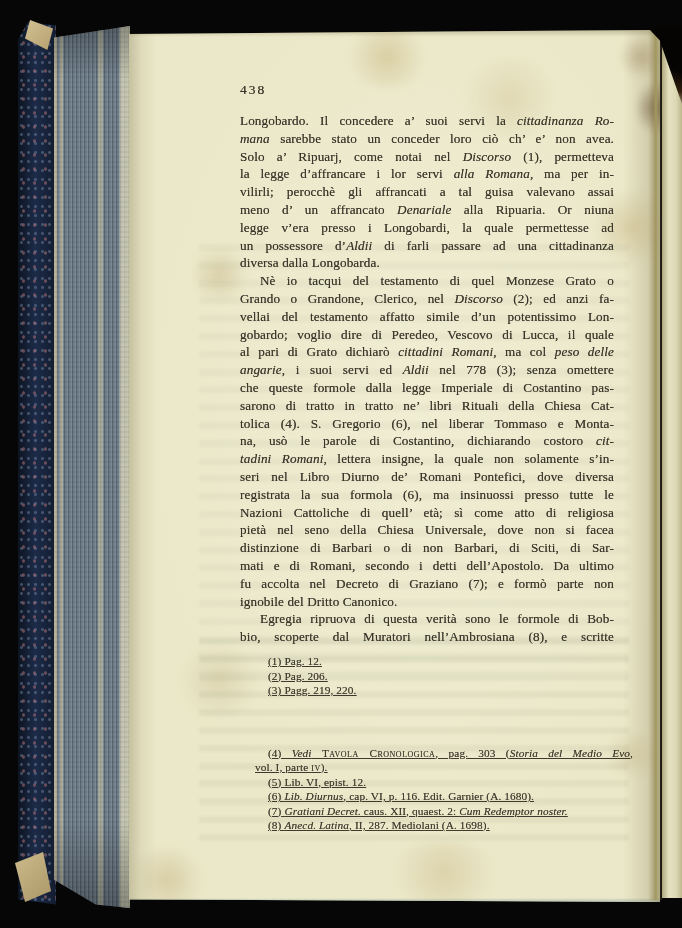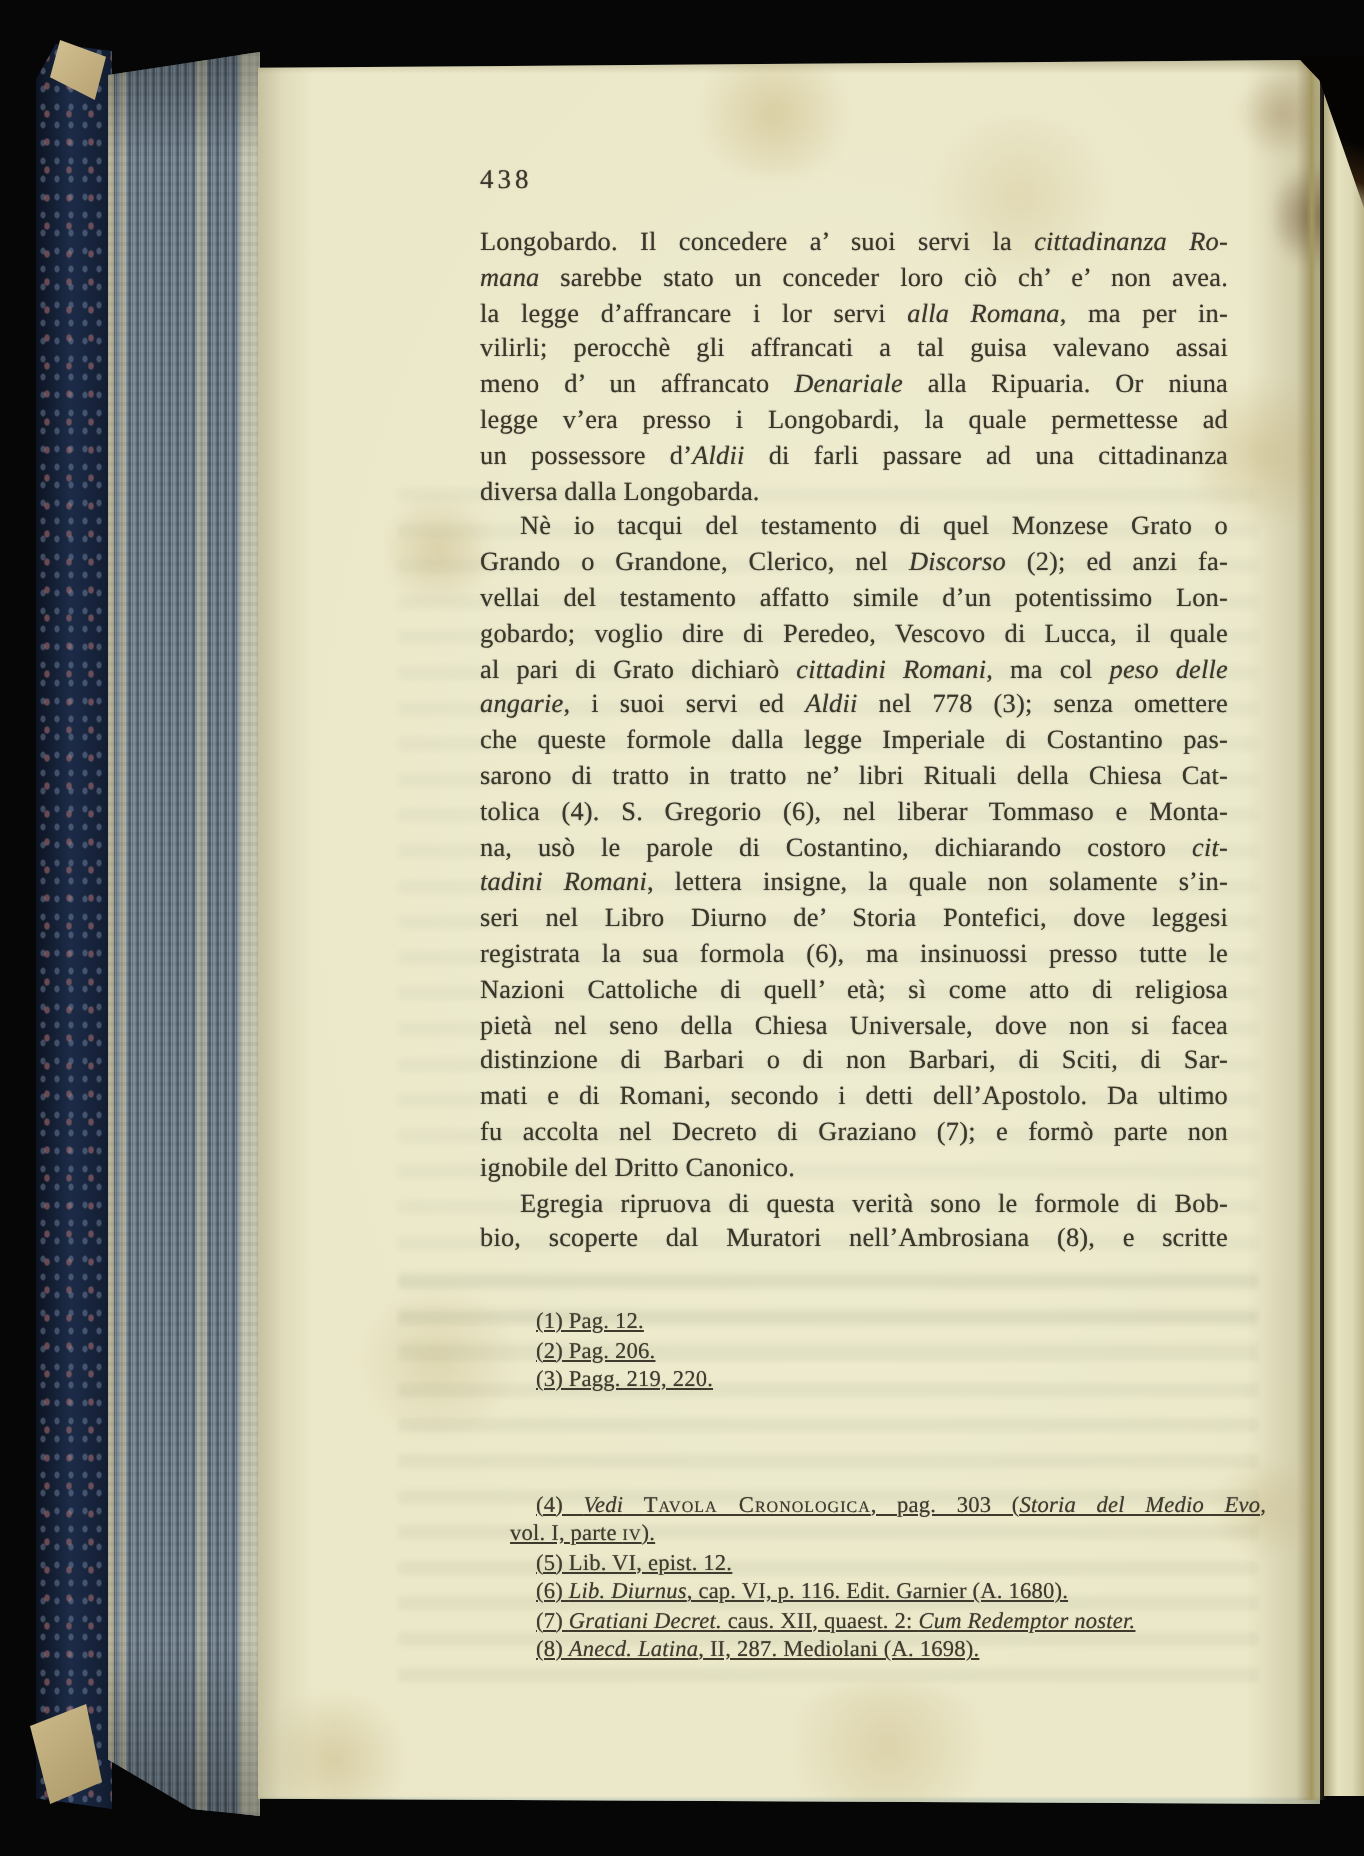--- a/index.html
+++ b/index.html
@@ -127,38 +127,39 @@
     <div class="stain" style="left:508px;top:48px;width:44px;height:60px;background:radial-gradient(circle, rgba(74,47,21,.55), rgba(74,47,21,0) 70%);"></div>
     <div class="stain" style="left:486px;top:8px;width:50px;height:38px;background:radial-gradient(circle, rgba(120,85,40,.30), rgba(120,85,40,0) 70%);"></div>
 
     <div class="ghost" style="left:70px;top:214px;width:430px;height:430px;opacity:.55;"></div>
     <div class="ghost" style="left:70px;top:608px;width:430px;height:210px;opacity:.85;"></div>
 
     <div class="page-number">438</div>
     <div class="body-text">
         <div class="line">Longobardo. Il concedere a’ suoi servi la <i>cittadinanza Ro-</i></div>
         <div class="line"><i>mana</i> sarebbe stato un conceder loro ciò ch’ e’ non avea.</div>
+        <div class="line">Solo a’ Ripuarj, come notai nel <i>Discorso</i> (1), permetteva</div>
         <div class="line">la legge d’affrancare i lor servi <i>alla Romana</i>, ma per in-</div>
         <div class="line">vilirli; perocchè gli affrancati a tal guisa valevano assai</div>
         <div class="line">meno d’ un affrancato <i>Denariale</i> alla Ripuaria. Or niuna</div>
         <div class="line">legge v’era presso i Longobardi, la quale permettesse ad</div>
         <div class="line">un possessore d’<i>Aldii</i> di farli passare ad una cittadinanza</div>
         <div class="line end">diversa dalla Longobarda.</div>
         <div class="line indent">Nè io tacqui del testamento di quel Monzese Grato o</div>
         <div class="line">Grando o Grandone, Clerico, nel <i>Discorso</i> (2); ed anzi fa-</div>
         <div class="line">vellai del testamento affatto simile d’un potentissimo Lon-</div>
         <div class="line">gobardo; voglio dire di Peredeo, Vescovo di Lucca, il quale</div>
         <div class="line">al pari di Grato dichiarò <i>cittadini Romani</i>, ma col <i>peso delle</i></div>
         <div class="line"><i>angarie</i>, i suoi servi ed <i>Aldii</i> nel 778 (3); senza omettere</div>
         <div class="line">che queste formole dalla legge Imperiale di Costantino pas-</div>
         <div class="line">sarono di tratto in tratto ne’ libri Rituali della Chiesa Cat-</div>
         <div class="line">tolica (4). S. Gregorio (6), nel liberar Tommaso e Monta-</div>
         <div class="line">na, usò le parole di Costantino, dichiarando costoro <i>cit-</i></div>
         <div class="line"><i>tadini Romani</i>, lettera insigne, la quale non solamente s’in-</div>
-        <div class="line">seri nel Libro Diurno de’ Storia Pontefici, dove leggesi</div>
+        <div class="line">seri nel Libro Diurno de’ Romani Pontefici, dove diversa</div>
         <div class="line">registrata la sua formola (6), ma insinuossi presso tutte le</div>
         <div class="line">Nazioni Cattoliche di quell’ età; sì come atto di religiosa</div>
         <div class="line">pietà nel seno della Chiesa Universale, dove non si facea</div>
         <div class="line">distinzione di Barbari o di non Barbari, di Sciti, di Sar-</div>
         <div class="line">mati e di Romani, secondo i detti dell’Apostolo. Da ultimo</div>
         <div class="line">fu accolta nel Decreto di Graziano (7); e formò parte non</div>
         <div class="line end">ignobile del Dritto Canonico.</div>
         <div class="line indent">Egregia ripruova di questa verità sono le formole di Bob-</div>
         <div class="line">bio, scoperte dal Muratori nell’Ambrosiana (8), e scritte</div>
       </div>

